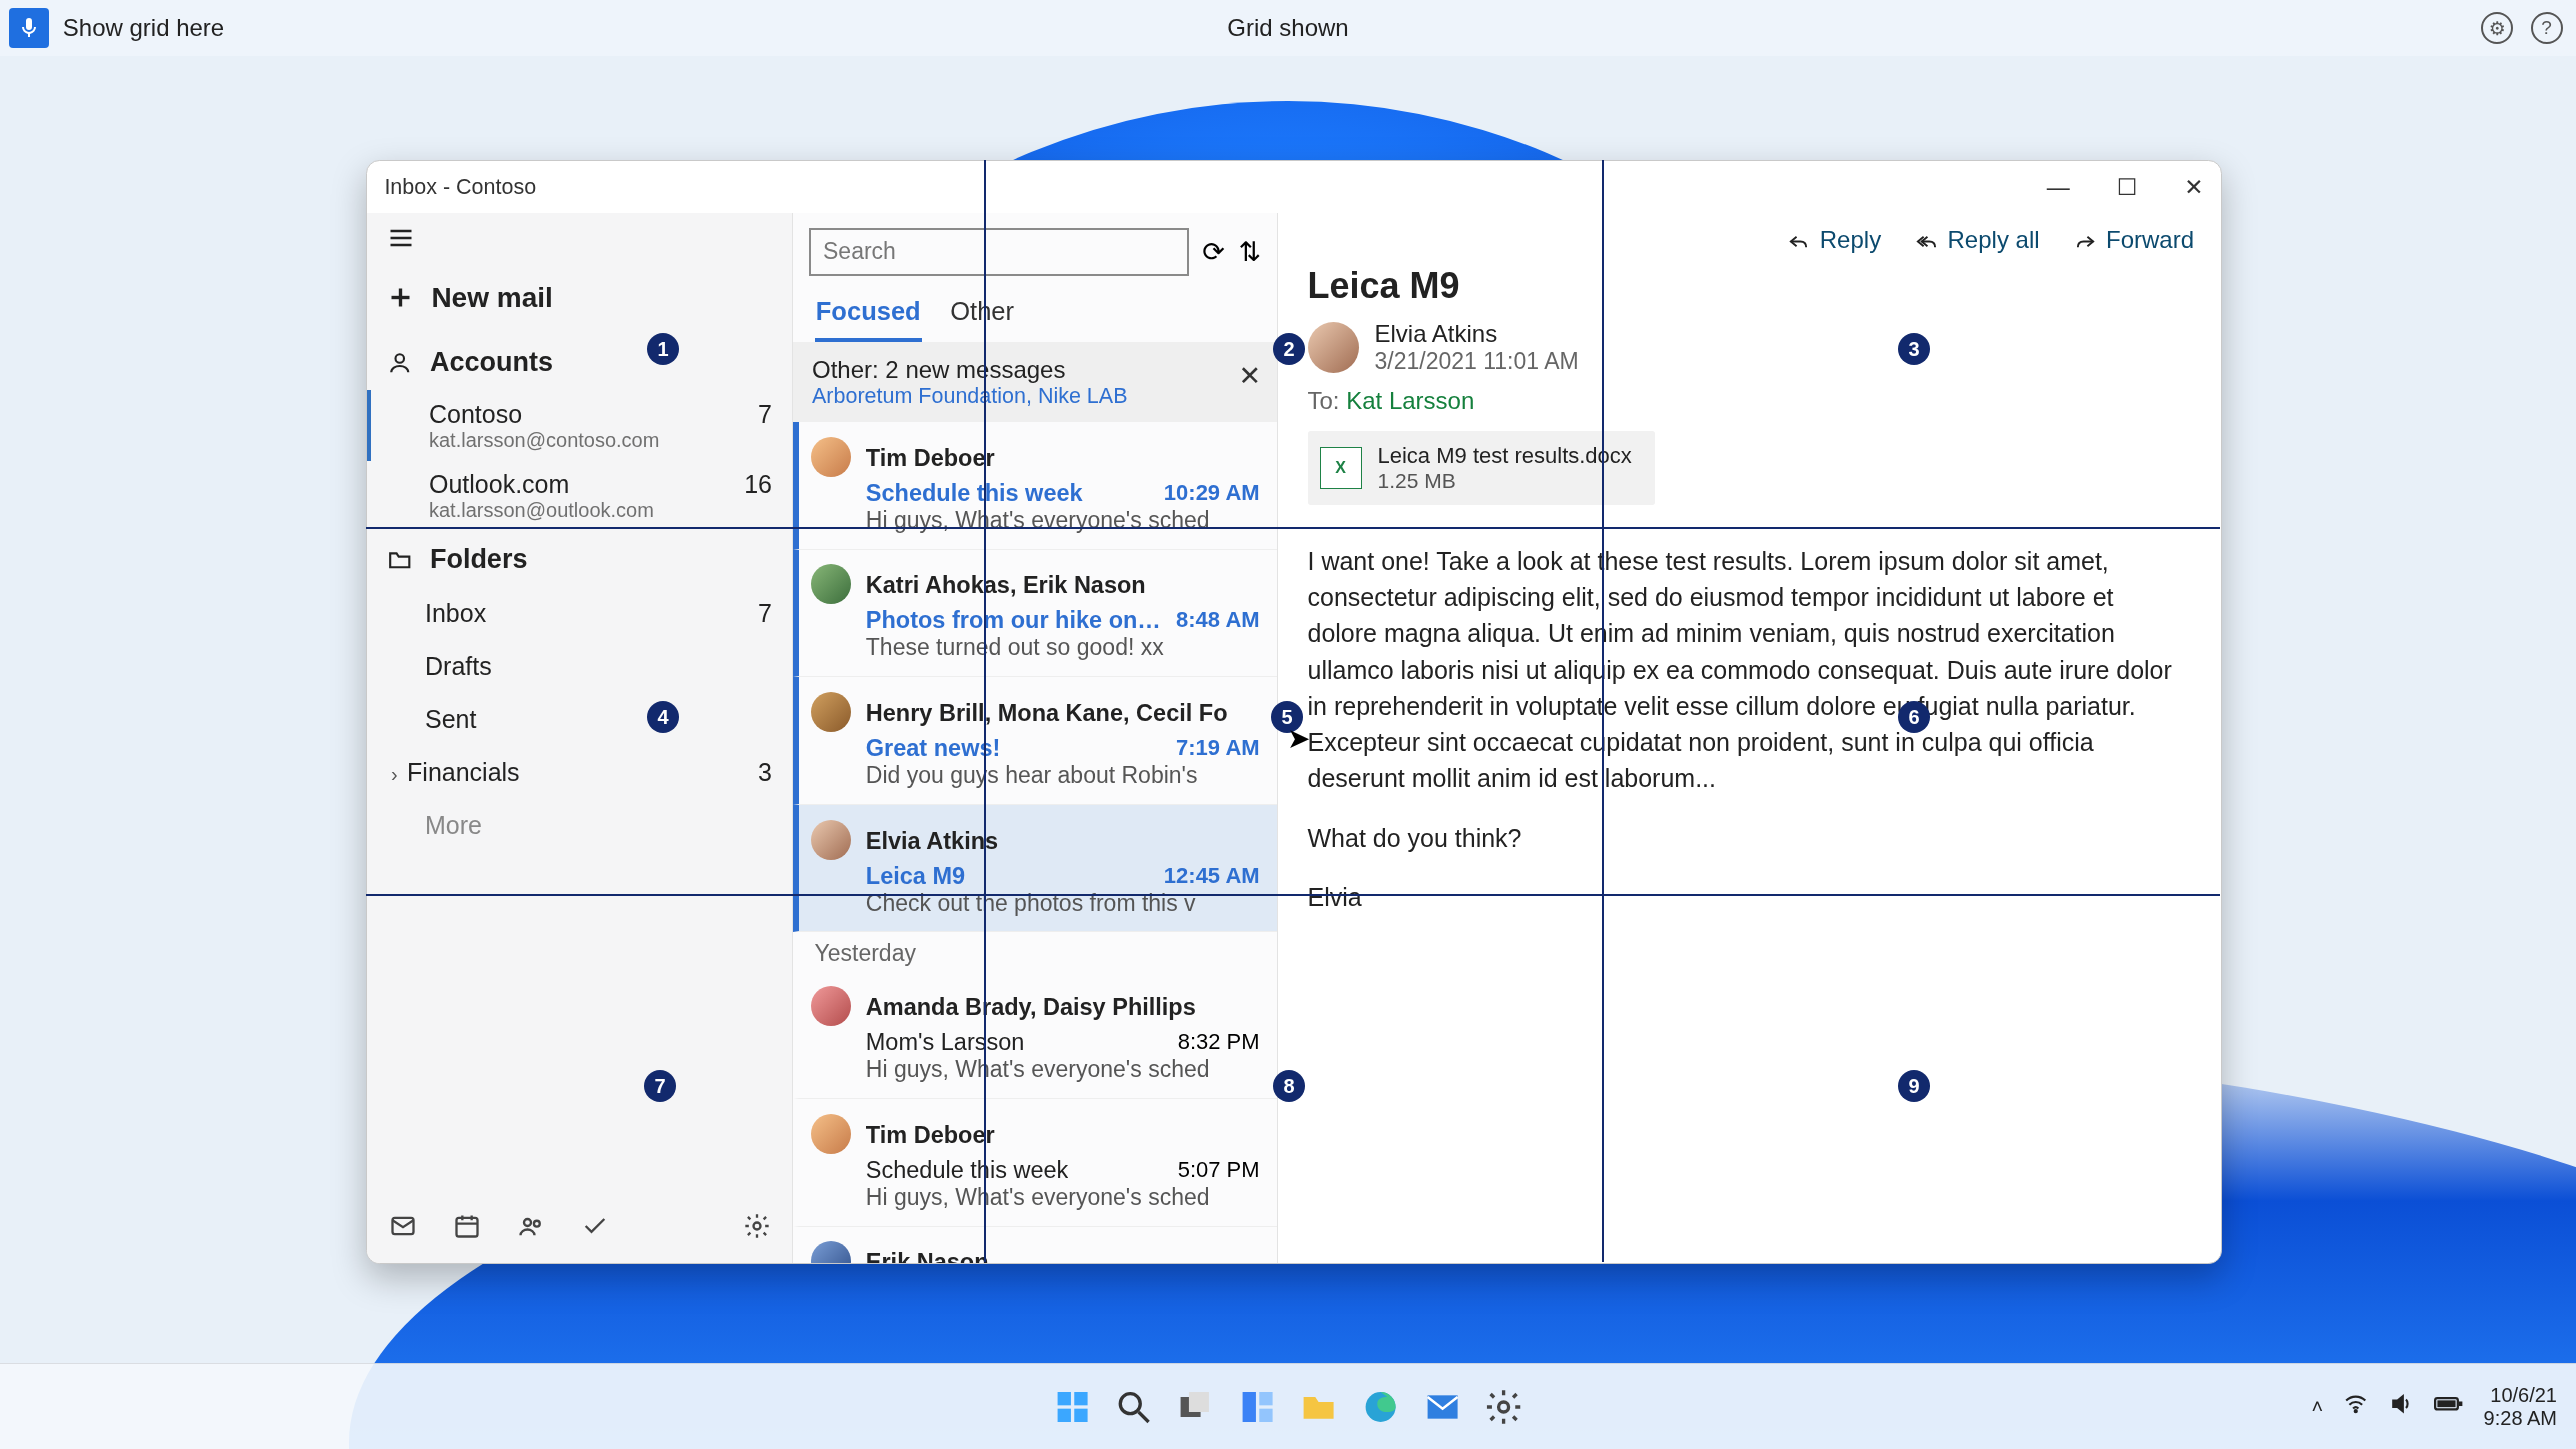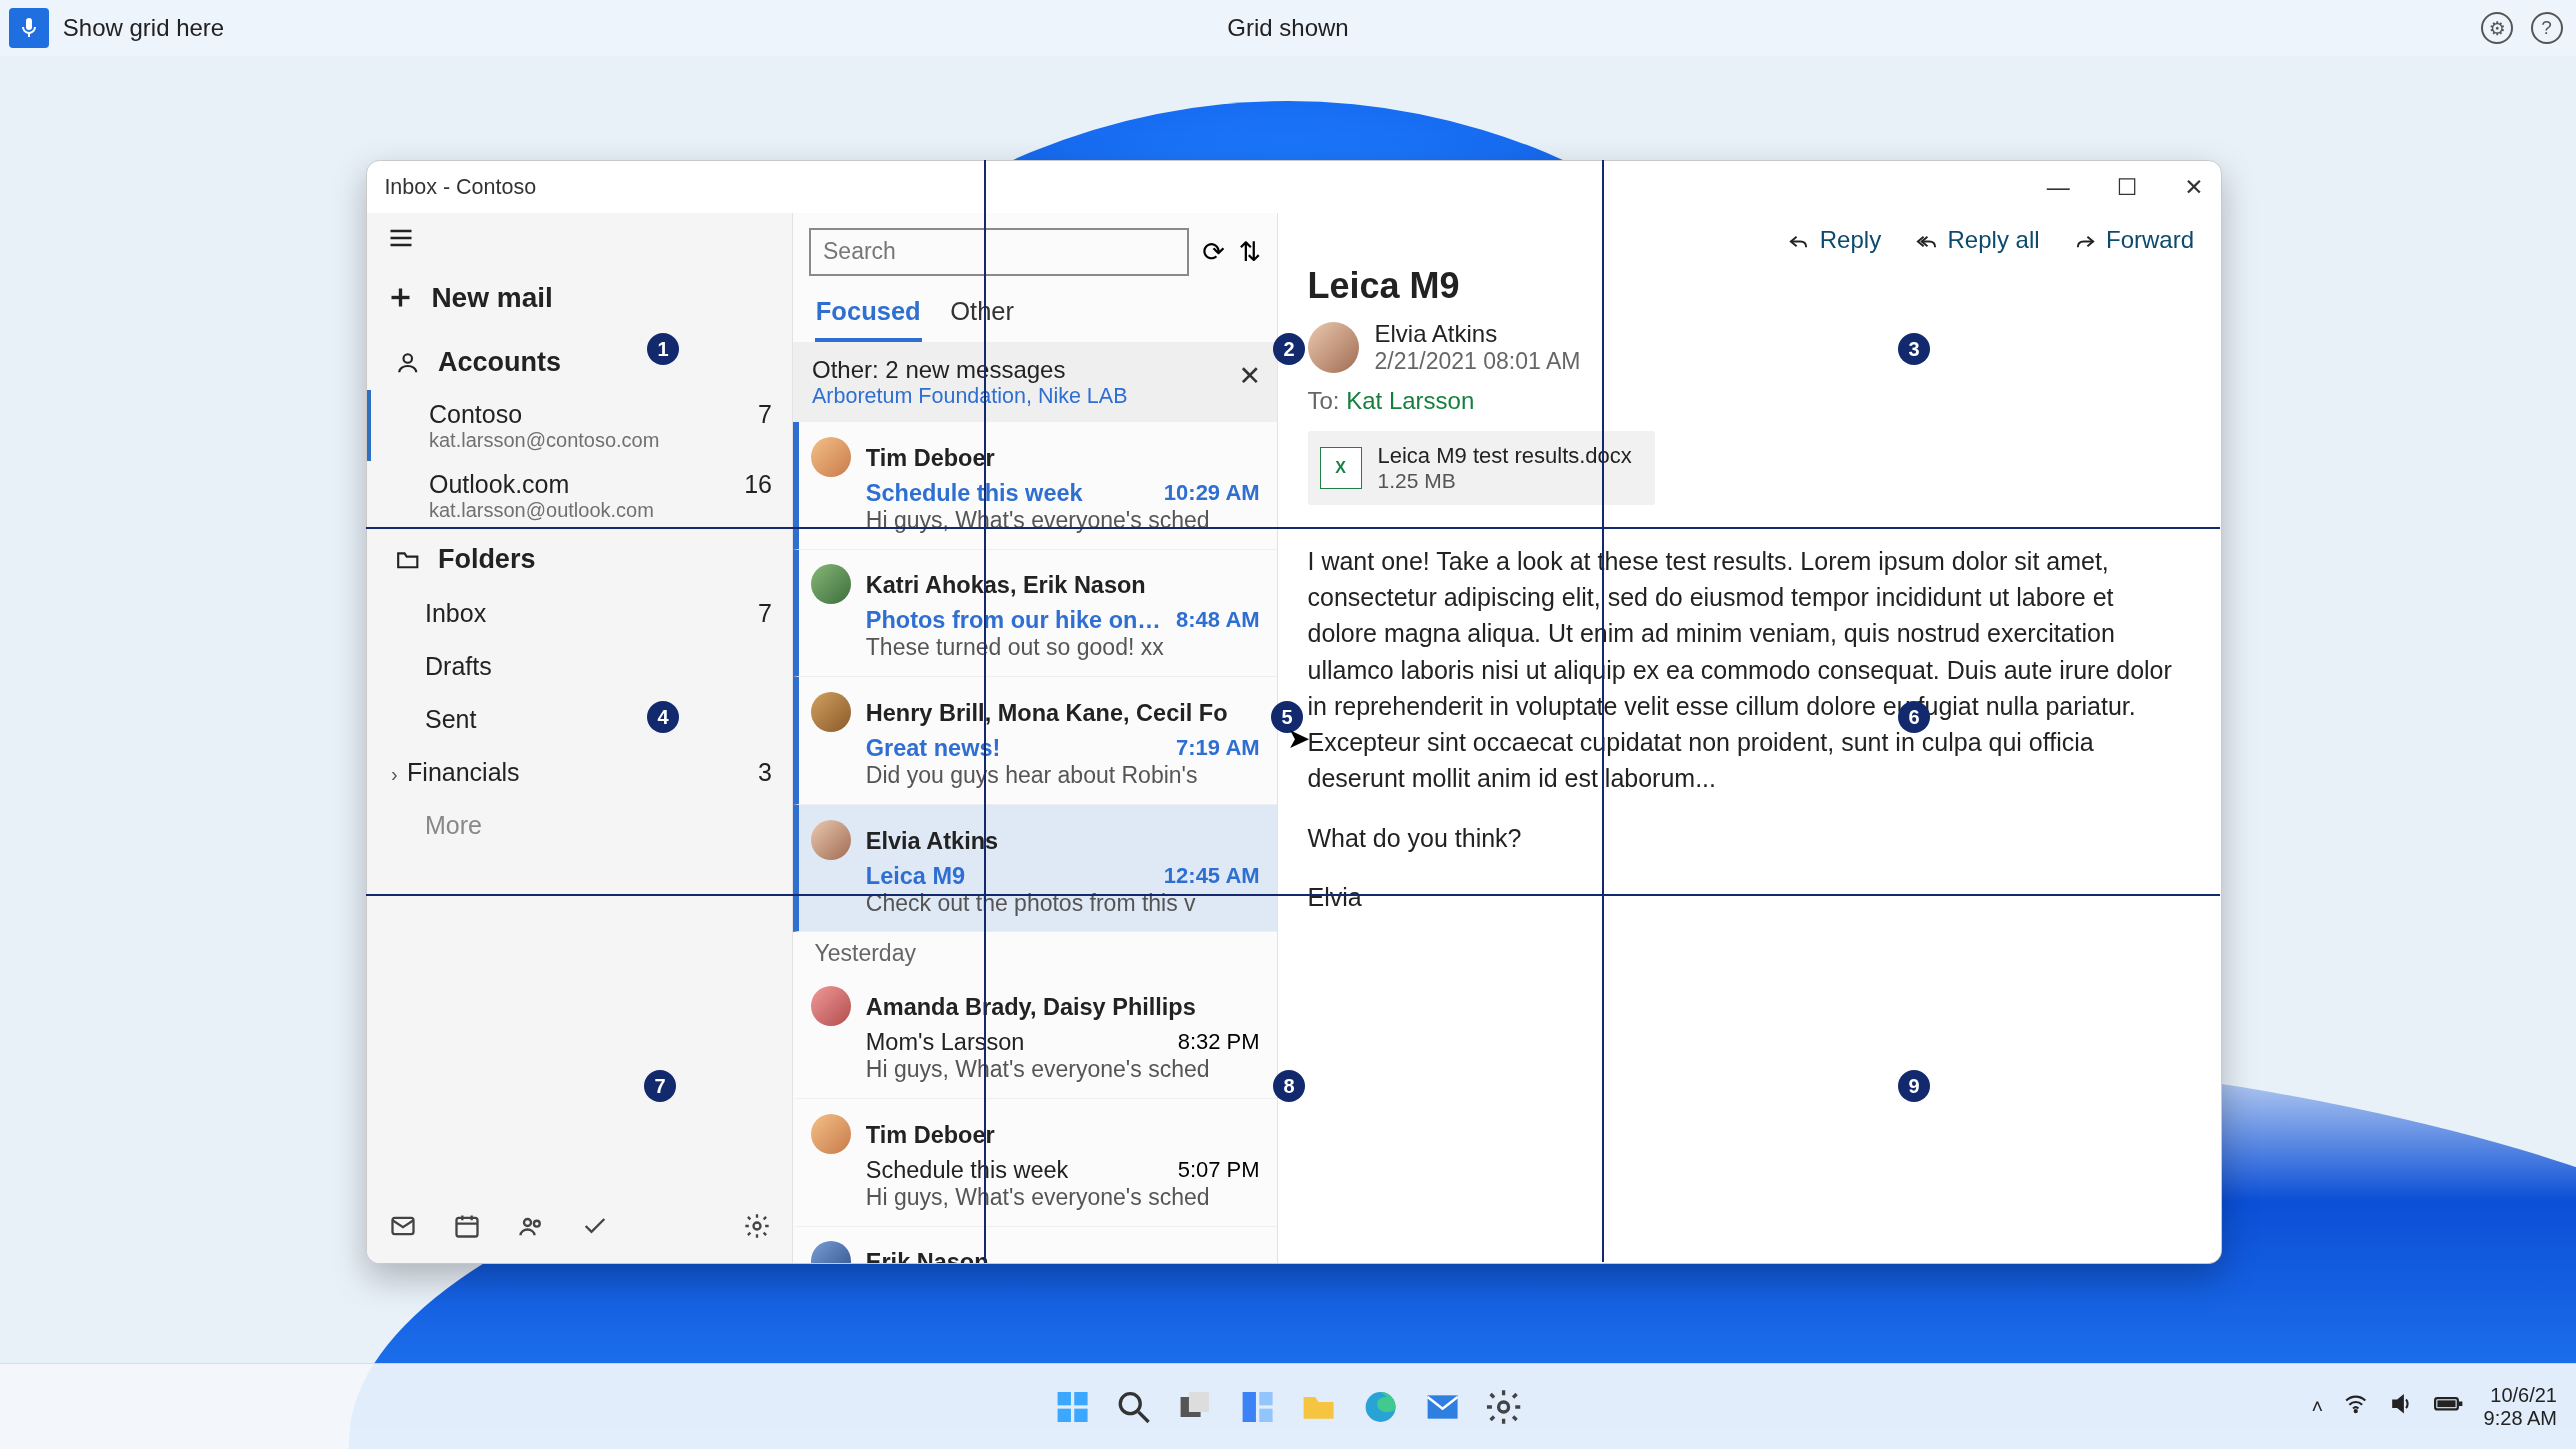--- a/index.html
+++ b/index.html
@@ -23,21 +23,21 @@
   .titlebar .spacer{flex:1;}
   .winctl{display:flex;gap:47px;font-size:23px;color:#333;}
   .winctl span{cursor:default;}
   .content{flex:1;display:flex;min-height:0;}
   
   .nav{width:425px;background:#f5f5f6;border-right:0.7px solid #e3e3e3;display:flex;flex-direction:column;font-size:25px;color:#222;}
   .nav .ham{padding:10.7px 20px;}
   .nav .ham svg{width:28px;height:28px;stroke:#222;}
   .nav .newmail{display:flex;align-items:center;gap:17.4px;padding:13.4px 20px 21.5px;font-size:28px;font-weight:600;}
   .nav .newmail svg{width:27px;height:27px;stroke:#222;}
-  .nav .sec{display:flex;align-items:center;gap:17.4px;padding:12px 28px;font-size:27px;font-weight:600;}
+  .nav .sec{display:flex;align-items:center;gap:17.4px;padding:12px 20px;font-size:27px;font-weight:600;}
   .nav .sec svg{width:25.5px;height:25.5px;stroke:#222;fill:none;}
   .nav .acct{padding:9.4px 20px 9.4px 58px;border-left:4px solid transparent;}
   .nav .acct.active{border-left-color:#3070c0;}
   .nav .acct .nm{display:flex;justify-content:space-between;font-size:25px;}
   .nav .acct .em{font-size:20px;color:#707070;}
   .nav .folder{display:flex;justify-content:space-between;padding:12px 20px 12px 58px;font-size:25px;}
   .nav .folder .chev{margin-left:-34px;margin-right:9.4px;font-size:20px;color:#555;}
   .nav .more{padding:12px 20px 12px 58px;color:#888;}
   .nav .bottom{margin-top:auto;display:flex;gap:36px;padding:17.4px 21.5px;}
   .nav .bottom svg{width:28px;height:28px;stroke:#444;fill:none;}
@@ -359,21 +359,21 @@
               <path d="M20 13H10c-4 0-6 2-6 6"></path>
             </svg>
             <span>Forward</span>
           </span>
       </div>
       <h1>Leica M9</h1>
       <div class="fromrow">
         <div class="avatar av-d"></div>
         <div>
           <div class="who">Elvia Atkins</div>
-          <div class="dt">2/21/2021 08:01 AM</div>
+          <div class="dt">3/21/2021 11:01 AM</div>
         </div>
       </div>
       <div class="torow">
         <span class="lbl">To:</span>
         <span style="color:#15803d;">Kat Larsson</span>
       </div>
       <div class="attach">
         <div class="xls">X</div>
         <div class="meta">
           <div class="nm">Leica M9 test results.docx</div>

